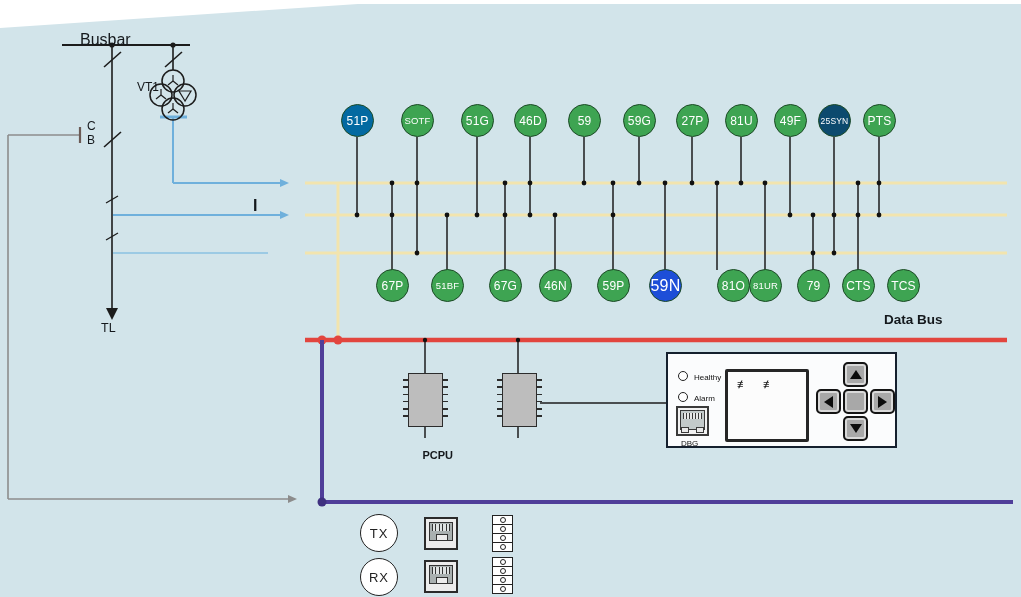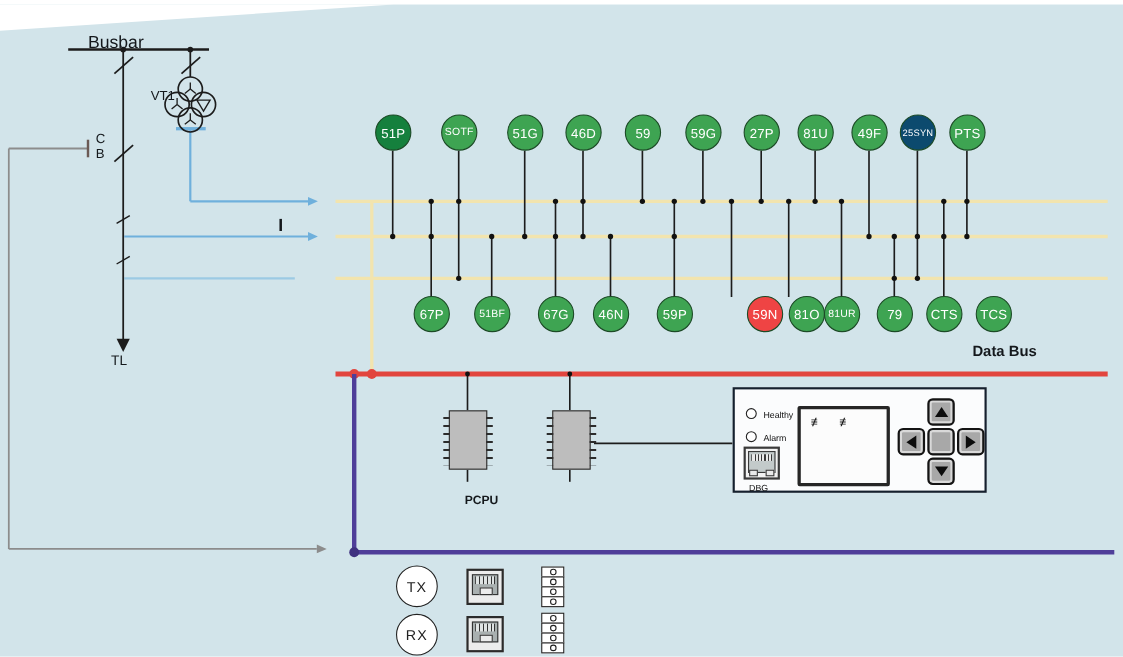--- a/index.html
+++ b/index.html
@@ -223,21 +223,21 @@
       <div class="notch"></div>
     </div>
   </div>
   <div class="rj45" style="left:424px;top:560px">
     <div class="inner">
       <div class="pins"></div>
       <div class="notch"></div>
     </div>
   </div>
 
-<div class="relay" style="left: 341px; top: 104px; background: #15803d; border: 1.6px solid rgb(28, 74, 38); font-size: 12px;">
+<div class="relay" style="left: 341px; top: 104px; background: #0369a1; border: 1.6px solid rgb(28, 74, 38); font-size: 12px;">
       <span>51P</span>
     </div>
     <div class="relay" style="left: 401px; top: 104px; background: rgb(62, 164, 82); border: 1.6px solid rgb(28, 74, 38); font-size: 9.5px;">
       <span>SOTF</span>
     </div>
     <div class="relay" style="left: 461px; top: 104px; background: rgb(62, 164, 82); border: 1.6px solid rgb(28, 74, 38); font-size: 12px;">
       <span>51G</span>
     </div>
     <div class="relay" style="left: 514px; top: 104px; background: rgb(62, 164, 82); border: 1.6px solid rgb(28, 74, 38); font-size: 12px;">
       <span>46D</span>
@@ -271,21 +271,21 @@
     </div>
     <div class="relay" style="left: 489px; top: 269px; background: rgb(62, 164, 82); border: 1.6px solid rgb(28, 74, 38); font-size: 12px;">
       <span>67G</span>
     </div>
     <div class="relay" style="left: 539px; top: 269px; background: rgb(62, 164, 82); border: 1.6px solid rgb(28, 74, 38); font-size: 12px;">
       <span>46N</span>
     </div>
     <div class="relay" style="left: 597px; top: 269px; background: rgb(62, 164, 82); border: 1.6px solid rgb(28, 74, 38); font-size: 12px;">
       <span>59P</span>
     </div>
-    <div class="relay" style="left: 649px; top: 269px; background: #ef4444; border: 1.6px solid rgb(28, 74, 38); font-size: 12px; margin-left: 30px;">
+    <div class="relay" style="left: 649px; top: 269px; background: #1d4ed8; border: 1.6px solid rgb(28, 74, 38); font-size: 16px;">
       <span>59N</span>
     </div>
     <div class="relay" style="left: 701px; top: 269px; background: rgb(62, 164, 82); border: 1.6px solid rgb(28, 74, 38); font-size: 12px; margin-left: 16px;">
       <span>81O</span>
     </div>
     <div class="relay" style="left: 749px; top: 269px; background: rgb(62, 164, 82); border: 1.6px solid rgb(28, 74, 38); font-size: 9.5px;">
       <span>81UR</span>
     </div>
     <div class="relay" style="left: 797px; top: 269px; background: rgb(62, 164, 82); border: 1.6px solid rgb(28, 74, 38); font-size: 12px;">
       <span>79</span>

